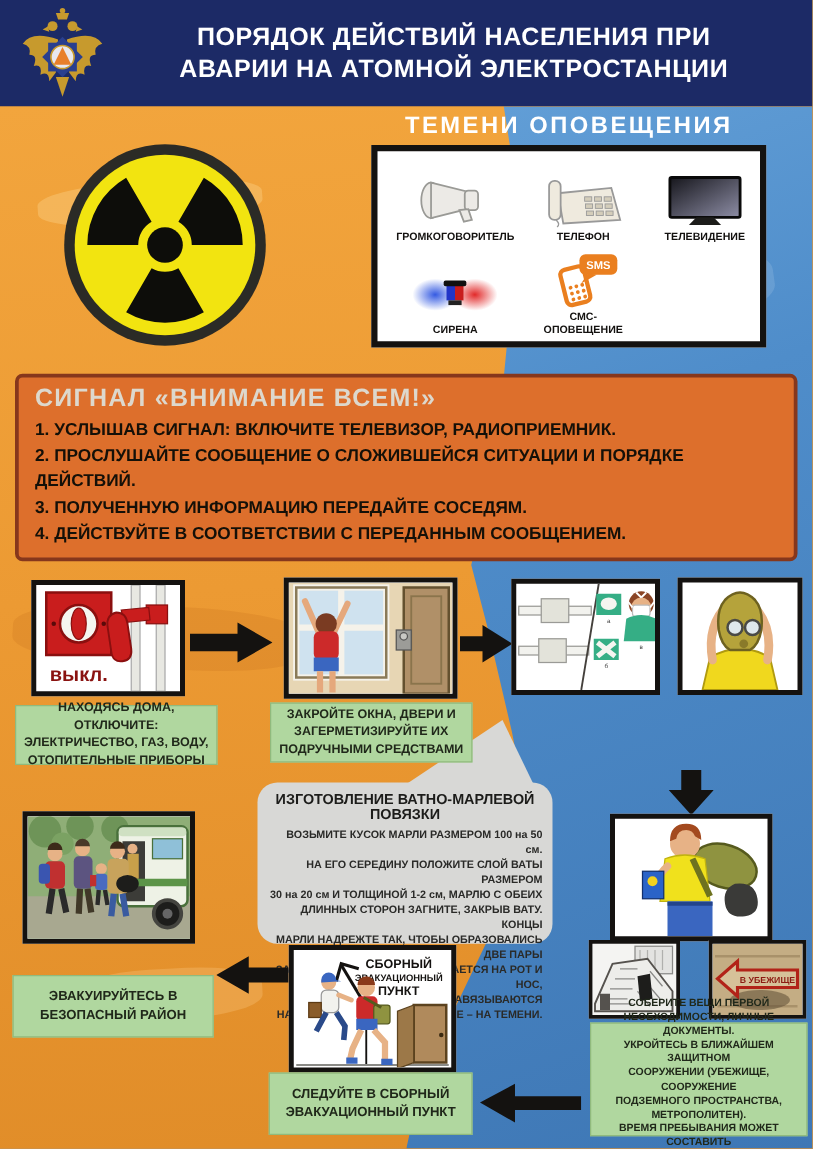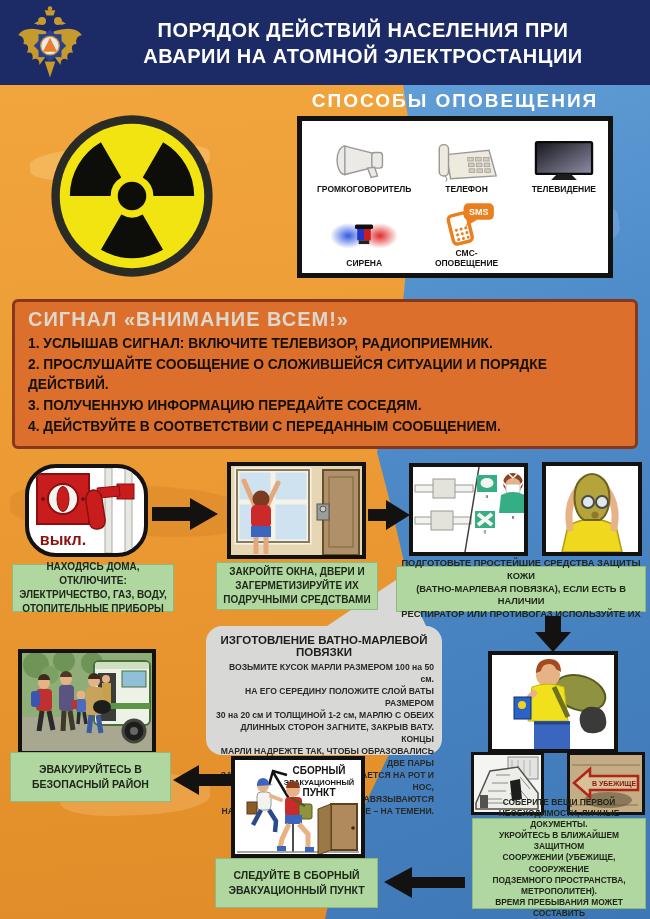--- a/index.html
+++ b/index.html
@@ -92,21 +92,21 @@
     <circle cx="100" cy="100" r="96" fill="#2b2b26"></circle>
     <circle cx="100" cy="100" r="86" fill="#f2e410"></circle>
     <g fill="#0d0d0a" transform="translate(100 100)">
       <circle r="17"></circle>
       <path d="M22.1 -12.75 L64.1 -37 A74 74 0 0 1 64.1 37 L22.1 12.75 A25.5 25.5 0 0 0 22.1 -12.75 Z" transform="rotate(90)"></path>
       <path d="M22.1 -12.75 L64.1 -37 A74 74 0 0 1 64.1 37 L22.1 12.75 A25.5 25.5 0 0 0 22.1 -12.75 Z" transform="rotate(210)"></path>
       <path d="M22.1 -12.75 L64.1 -37 A74 74 0 0 1 64.1 37 L22.1 12.75 A25.5 25.5 0 0 0 22.1 -12.75 Z" transform="rotate(330)"></path>
     </g>
   </svg>
 
-  <div class="notif-heading">СПОСОБЫ ОПОВЕЩЕНИЯ</div>
+  <div class="notif-heading">ТЕМЕНИ ОПОВЕЩЕНИЯ</div>
   <div class="notif-panel">
     <div class="notif-cell">
       <svg width="64" height="44" viewBox="0 0 90 62">
         <g stroke="#9a9a96" stroke-width="2" fill="#eceae6">
           <ellipse cx="18" cy="30" rx="11" ry="20"></ellipse>
           <path d="M18 10 L58 20 L58 40 L18 50 Z"></path>
           <rect x="56" y="19" width="15" height="22" rx="4"></rect>
           <path d="M50 41 l5 13 l9 -2 l-4 -12 z"></path>
         </g>
       </svg>
@@ -191,21 +191,21 @@
 
   <div class="alert">
     <div class="alert-title">СИГНАЛ «ВНИМАНИЕ ВСЕМ!»</div>
     <div class="alert-body">1. УСЛЫШАВ СИГНАЛ: ВКЛЮЧИТЕ ТЕЛЕВИЗОР, РАДИОПРИЕМНИК.
 2. ПРОСЛУШАЙТЕ СООБЩЕНИЕ О СЛОЖИВШЕЙСЯ СИТУАЦИИ И ПОРЯДКЕ
 ДЕЙСТВИЙ.
 3. ПОЛУЧЕННУЮ ИНФОРМАЦИЮ ПЕРЕДАЙТЕ СОСЕДЯМ.
 4. ДЕЙСТВУЙТЕ В СООТВЕТСТВИИ С ПЕРЕДАННЫМ СООБЩЕНИЕМ.</div>
   </div>
 
-  <div class="imgbox" style="left:25px;top:464px;width:123px;height:93px;border-radius:31px;">
+  <div class="imgbox" style="left:25px;top:464px;width:123px;height:93px;">
     <svg width="115" height="85" viewBox="0 0 115 85">
       <rect x="76" y="0" width="7" height="85" fill="#e8e8e2" stroke="#aaa"></rect>
       <rect x="96" y="0" width="7" height="85" fill="#e8e8e2" stroke="#aaa"></rect>
       <rect x="8" y="6" width="52" height="50" fill="#c91d1d" stroke="#8a0f0f" stroke-width="2"></rect>
       <circle cx="34" cy="31" r="15" fill="#f5f5f0" stroke="#8a0f0f" stroke-width="2"></circle>
       <ellipse cx="34" cy="31" rx="6" ry="12.5" fill="#c91d1d" stroke="#8a0f0f"></ellipse>
       <circle cx="14" cy="31" r="1.8" fill="#5a0a0a"></circle>
         <circle cx="54" cy="31" r="1.8" fill="#5a0a0a"></circle>
       <text x="34" y="77" text-anchor="middle" font-size="16" font-weight="bold" fill="#8a1210">выкл.</text>
       <rect x="88" y="16" width="17" height="15" fill="#c91d1d" stroke="#8a0f0f"></rect>
@@ -279,23 +279,20 @@
       <circle cx="49" cy="49" r="3.5" fill="#8a7a2a"></circle>
     </svg>
   </div>
 
   <div class="cap" style="left:12px;top:564px;width:162px;height:48px;font-size:10px;line-height:1.38;">НАХОДЯСЬ ДОМА, ОТКЛЮЧИТЕ:
 ЭЛЕКТРИЧЕСТВО, ГАЗ, ВОДУ,
 ОТОПИТЕЛЬНЫЕ ПРИБОРЫ</div>
   <div class="cap" style="left:216px;top:562px;width:162px;height:48px;font-size:10px;line-height:1.38;">ЗАКРОЙТЕ ОКНА, ДВЕРИ И
 ЗАГЕРМЕТИЗИРУЙТЕ ИХ
 ПОДРУЧНЫМИ СРЕДСТВАМИ</div>
-  <div class="cap" style="left:396px;top:566px;width:250px;height:46px;font-size:9.3px;line-height:1.38;">ПОДГОТОВЬТЕ ПРОСТЕЙШИЕ СРЕДСТВА ЗАЩИТЫ КОЖИ
-(ВАТНО-МАРЛЕВАЯ ПОВЯЗКА), ЕСЛИ ЕСТЬ В НАЛИЧИИ
-РЕСПИРАТОР ИЛИ ПРОТИВОГАЗ ИСПОЛЬЗУЙТЕ ИХ</div>
 
   <svg class="bubble-tail" width="125" height="68" viewBox="0 0 125 68">
     <polygon points="5,64 92,6 120,64" fill="#d8d8d6"></polygon>
   </svg>
   <div class="bubble">
     <div class="bubble-title">ИЗГОТОВЛЕНИЕ ВАТНО-МАРЛЕВОЙ ПОВЯЗКИ</div>
     <div class="bubble-body">ВОЗЬМИТЕ КУСОК МАРЛИ РАЗМЕРОМ 100 на 50 см.
 НА ЕГО СЕРЕДИНУ ПОЛОЖИТЕ СЛОЙ ВАТЫ РАЗМЕРОМ
 30 на 20 см И ТОЛЩИНОЙ 1-2 см, МАРЛЮ С ОБЕИХ
 ДЛИННЫХ СТОРОН ЗАГНИТЕ, ЗАКРЫВ ВАТУ. КОНЦЫ
@@ -387,21 +384,21 @@
       <rect x="50" y="47" width="5" height="9" fill="#c03030"></rect>
       <path d="M57 59 l-1 12 M62 59 l2 12" stroke="#2a2a2a" stroke-width="3.5"></path>
       <circle cx="72" cy="28" r="6" fill="#e7b286"></circle>
         <path d="M66 26 a6 6 0 0 1 12 0 z" fill="#3c2a1a"></path>
       <rect x="64" y="34" width="17" height="28" rx="4" fill="#c8a35c"></rect>
       <ellipse cx="80" cy="54" rx="9" ry="7" fill="#1d1d1b"></ellipse>
       <path d="M69 62 l-2 18 M76 62 l3 18" stroke="#3a5ba0" stroke-width="5"></path>
     </svg>
   </div>
 
-  <div class="cap" style="left:10px;top:752px;width:161px;height:50px;font-size:10.5px;line-height:1.4;">ЭВАКУИРУЙТЕСЬ В
+  <div class="cap" style="left:10px;top:780px;width:161px;height:50px;font-size:10.5px;line-height:1.4;">ЭВАКУИРУЙТЕСЬ В
 БЕЗОПАСНЫЙ РАЙОН</div>
 
   <svg class="arrow" style="left:173px;top:764px;" width="58" height="32" viewBox="0 0 58 32">
     <polygon points="58,10 26,10 26,1 0,16 26,31 26,22 58,22" fill="#141210"></polygon>
   </svg>
 
   <div class="imgbox" style="left:231px;top:756px;width:134px;height:102px;">
     <svg width="126" height="94" viewBox="0 0 126 94">
       <path d="M56 42 L38 12" stroke="#141210" stroke-width="2.5" fill="none"></path>
       <path d="M34 25 L38 11 L52 15" fill="none" stroke="#141210" stroke-width="2.5"></path>

